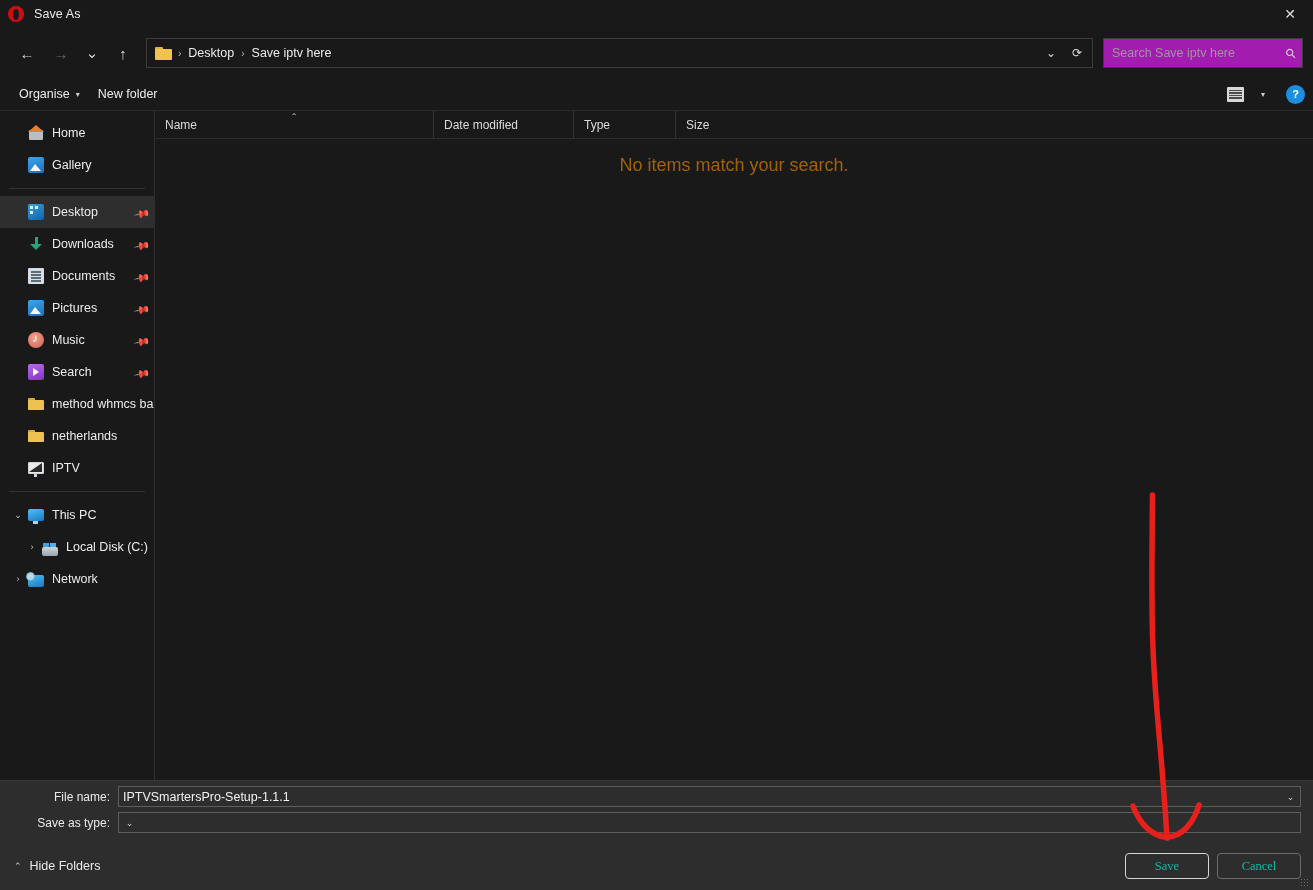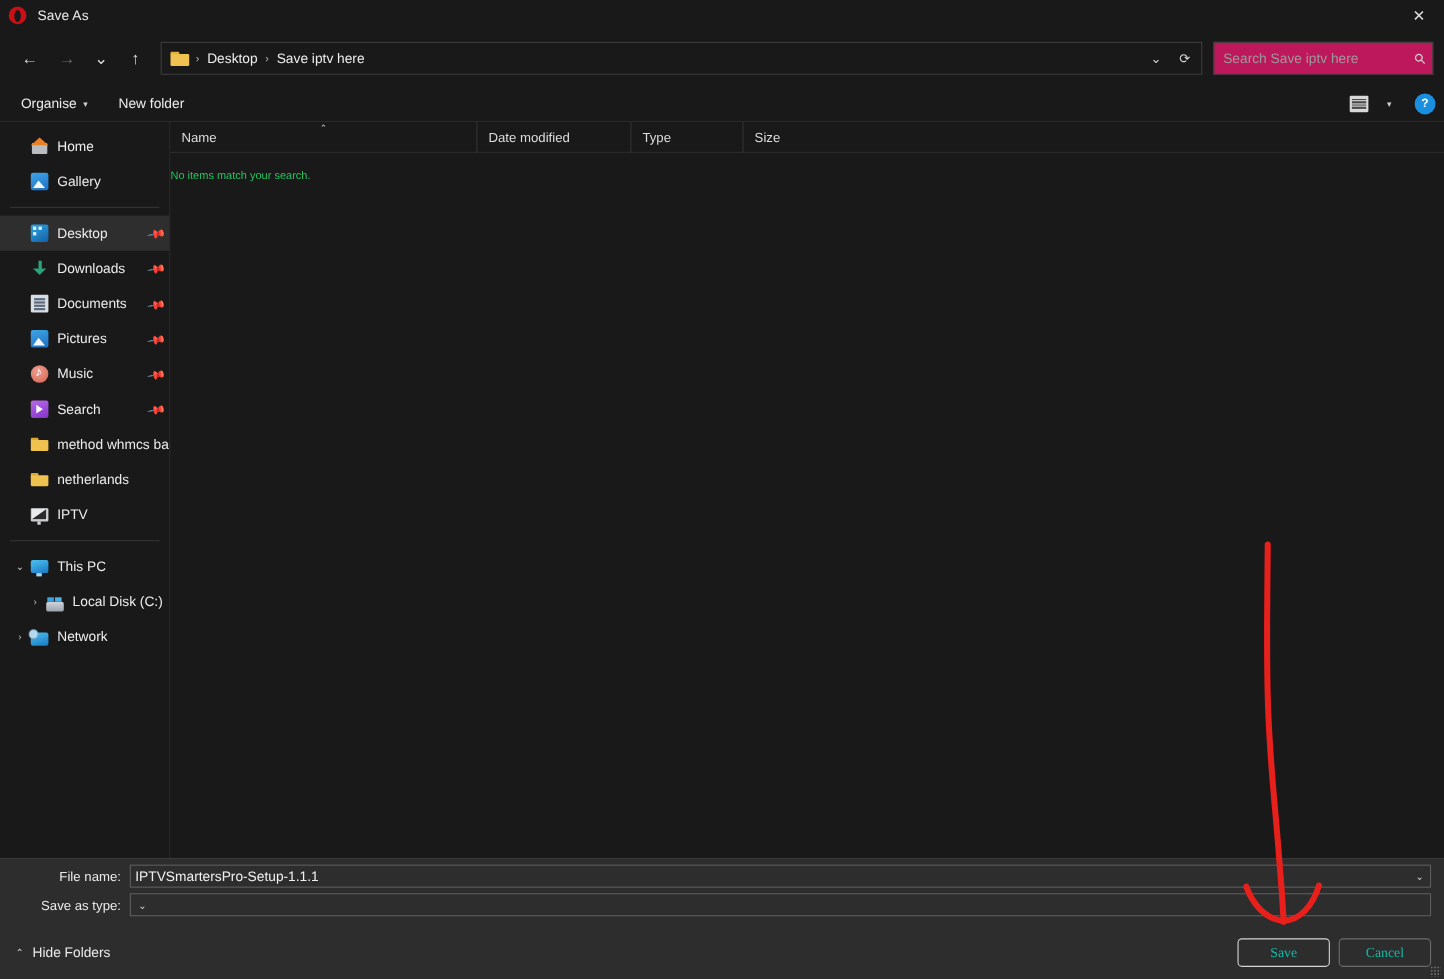--- a/index.html
+++ b/index.html
@@ -63,35 +63,34 @@
   .crumb { font-size: 12.5px; color: #ececec; padding: 3px 5px; border-radius: 2px; white-space: nowrap; }
   .crumb-sep { color: #b8b8b8; font-size: 10px; padding: 0 2px; }
   .addr-spacer { flex: 1 1 auto; }
   .addr-btn {
     width: 26px; height: 26px; display: flex; align-items: center; justify-content: center;
     color: #d6d6d6; font-size: 12px;
   }
 
   .searchbox {
     width: 200px; height: 30px; margin-left: 10px;
-    border: 1px solid #3c3c3c; background: #be185d;
+    border: 1px solid #3c3c3c; background: #a21caf;
     display: flex; align-items: center; padding: 0 6px 0 8px;
   }
   .searchbox input {
     flex: 1 1 auto; background: transparent; border: none; outline: none;
     color: #e6e6e6; font-size: 12.5px; font-family: "Liberation Sans", sans-serif;
   }
   .searchbox input::placeholder { color: #9a9a9a; }
   .search-glyph { color: #d0d0d0; font-size: 13px; transform: rotate(-45deg); }
 
   
   .cmdbar {
     height: 32px; display: flex; align-items: center; padding: 0 10px;
     position: relative;
-    gap: 10px;
   }
   .cmd-item {
     font-size: 12.5px; color: #ececec; padding: 5px 9px; border-radius: 3px;
     display: flex; align-items: center; gap: 6px;
   }
   .caret { font-size: 8px; color: #cfcfcf; }
   .cmd-right { position: absolute; right: 8px; display: flex; align-items: center; gap: 2px; }
   .view-icon {
     width: 17px; height: 15px; background: #d8d8d8; border-radius: 1px;
     display: flex; flex-direction: column; justify-content: space-evenly; padding: 2px 2px;
@@ -249,22 +248,22 @@
   .col {
     font-size: 12px; color: #dcdcdc; height: 28px; display: flex; align-items: center;
     padding-left: 10px; position: relative;
   }
   .col + .col { border-left: 1px solid #333; }
   .sort-chev {
     position: absolute; left: 50%; top: 1px; transform: translateX(-50%);
     font-size: 8px; color: #cfcfcf;
   }
   .empty-msg {
-    position: absolute; left: 0; right: 0; top: 44px; 
-    font-size: 10px; color: #22c55e;
+    position: absolute; left: 0; right: 0; top: 44px; text-align: center;
+    font-size: 18px; color: #a16207;
   }
 
   
   .bottom {
     position: absolute; left: 0; right: 0; top: 780px; height: 110px;
     background: #2d2d2d; border-top: 1px solid #3a3a3a;
   }
   .field-row { display: flex; align-items: center; height: 21px; margin-top: 5px; }
   .field-label {
     width: 118px; flex: 0 0 118px; text-align: right; padding-right: 8px;

